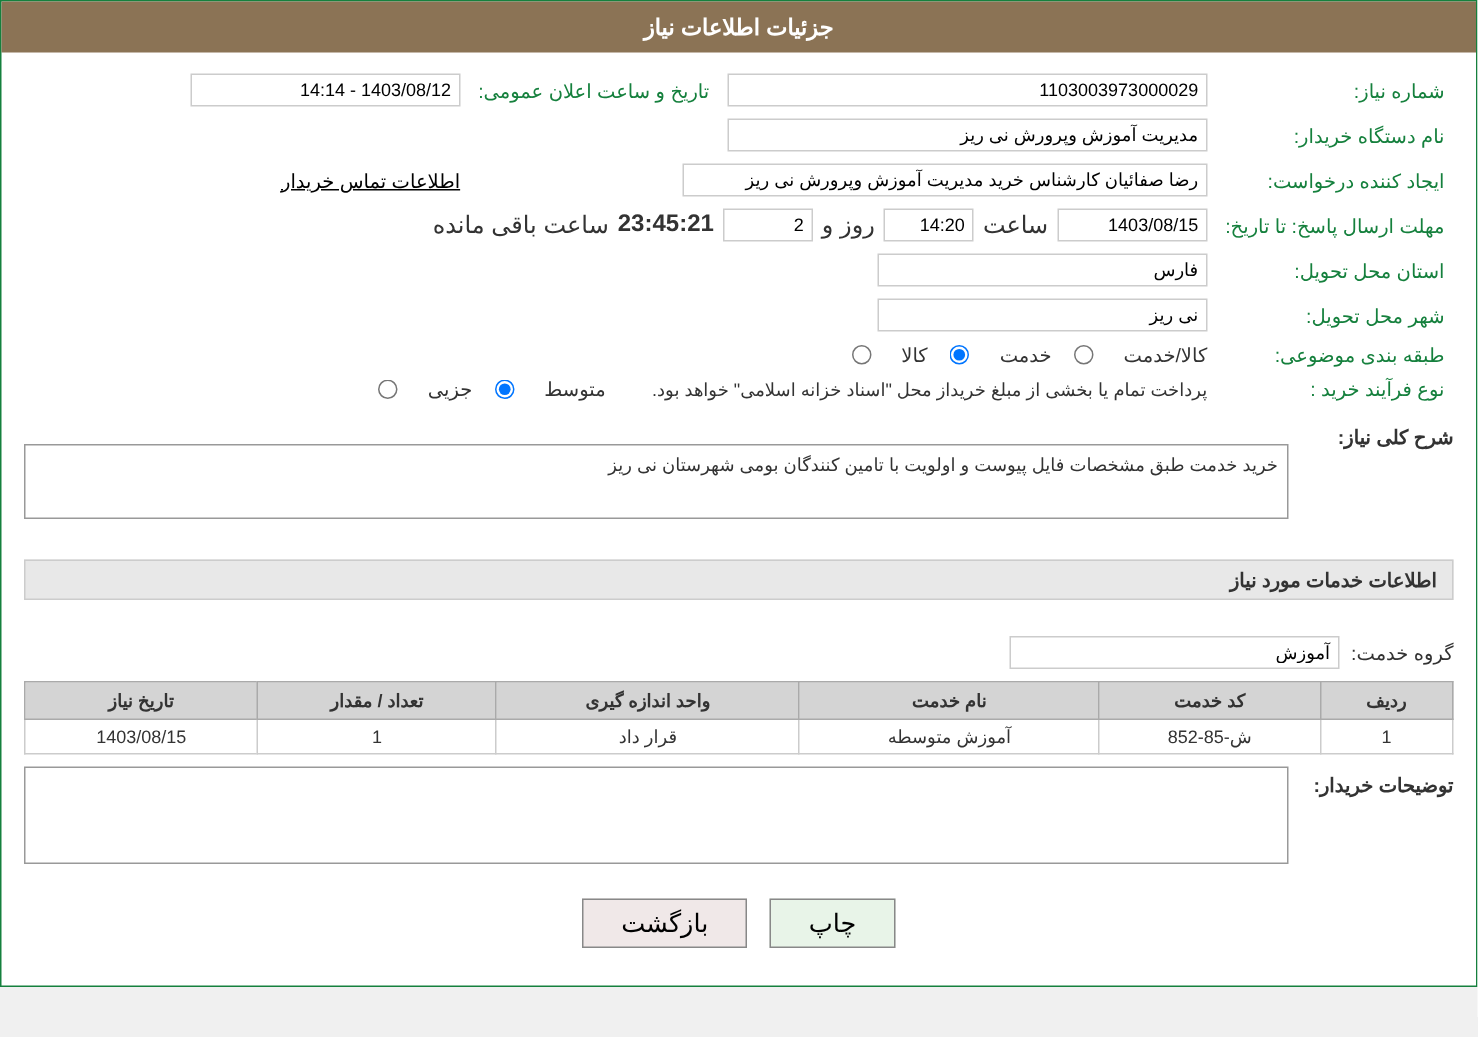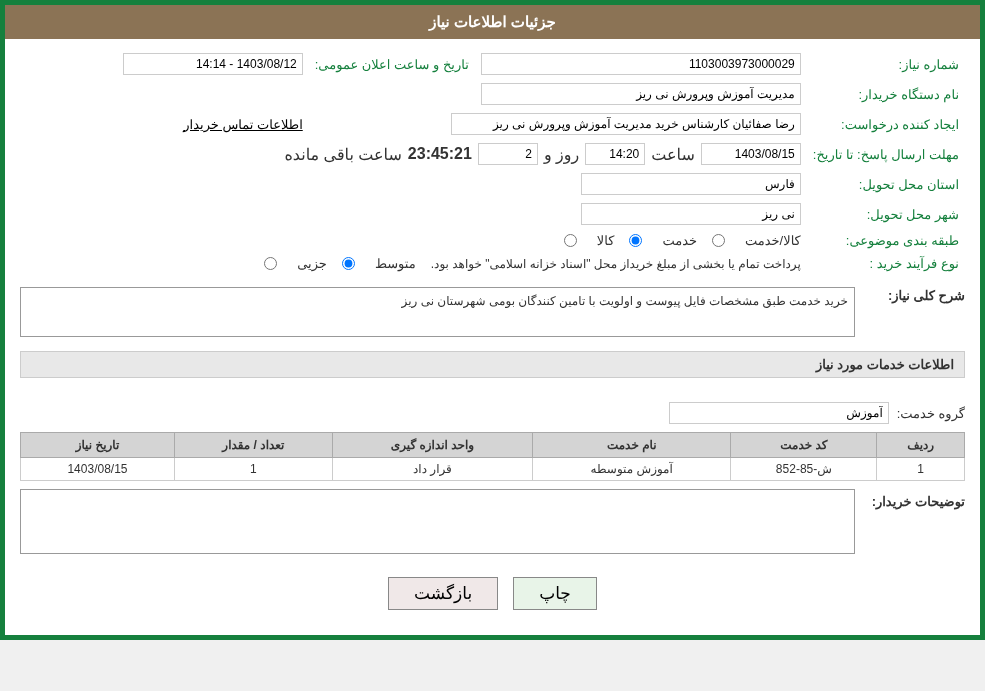--- a/index.html
+++ b/index.html
@@ -7,21 +7,21 @@
       font-family: Tahoma, Arial, sans-serif;
       font-size: 13px;
       background: #f0f0f0;
       direction: rtl;
       color: #333;
     }
     .page-wrapper {
       max-width: 985px;
       margin: 0 auto;
       background: #fff;
-      border: 5px solid #15803d;
+      border: 1px solid #15803d;
     }
     .header-bar {
       background: #8B7355;
       color: #fff;
       text-align: center;
       padding: 8px 10px;
       font-size: 15px;
       font-weight: bold;
     }
     .content-area {
@@ -87,31 +87,32 @@
       align-items: center;
     }
     .radio-item {
       display: flex;
       align-items: center;
       gap: 20px;
     }
     .process-note {
       font-size: 12px;
       color: #333;
+      margin-left: 16px;
     }
     .description-box {
       border: 1px solid #999;
       background: #fff;
       padding: 6px;
       min-height: 50px;
       text-align: right;
       font-size: 12px;
       direction: rtl;
       width: 90%;
-      margin: 4px auto;
+      margin: 17px auto;
     }
     .services-table {
       width: 100%;
       border-collapse: collapse;
       margin-top: 8px;
     }
     .services-table th {
       background: #d4d4d4;
       border: 1px solid #aaa;
       padding: 5px 8px;

